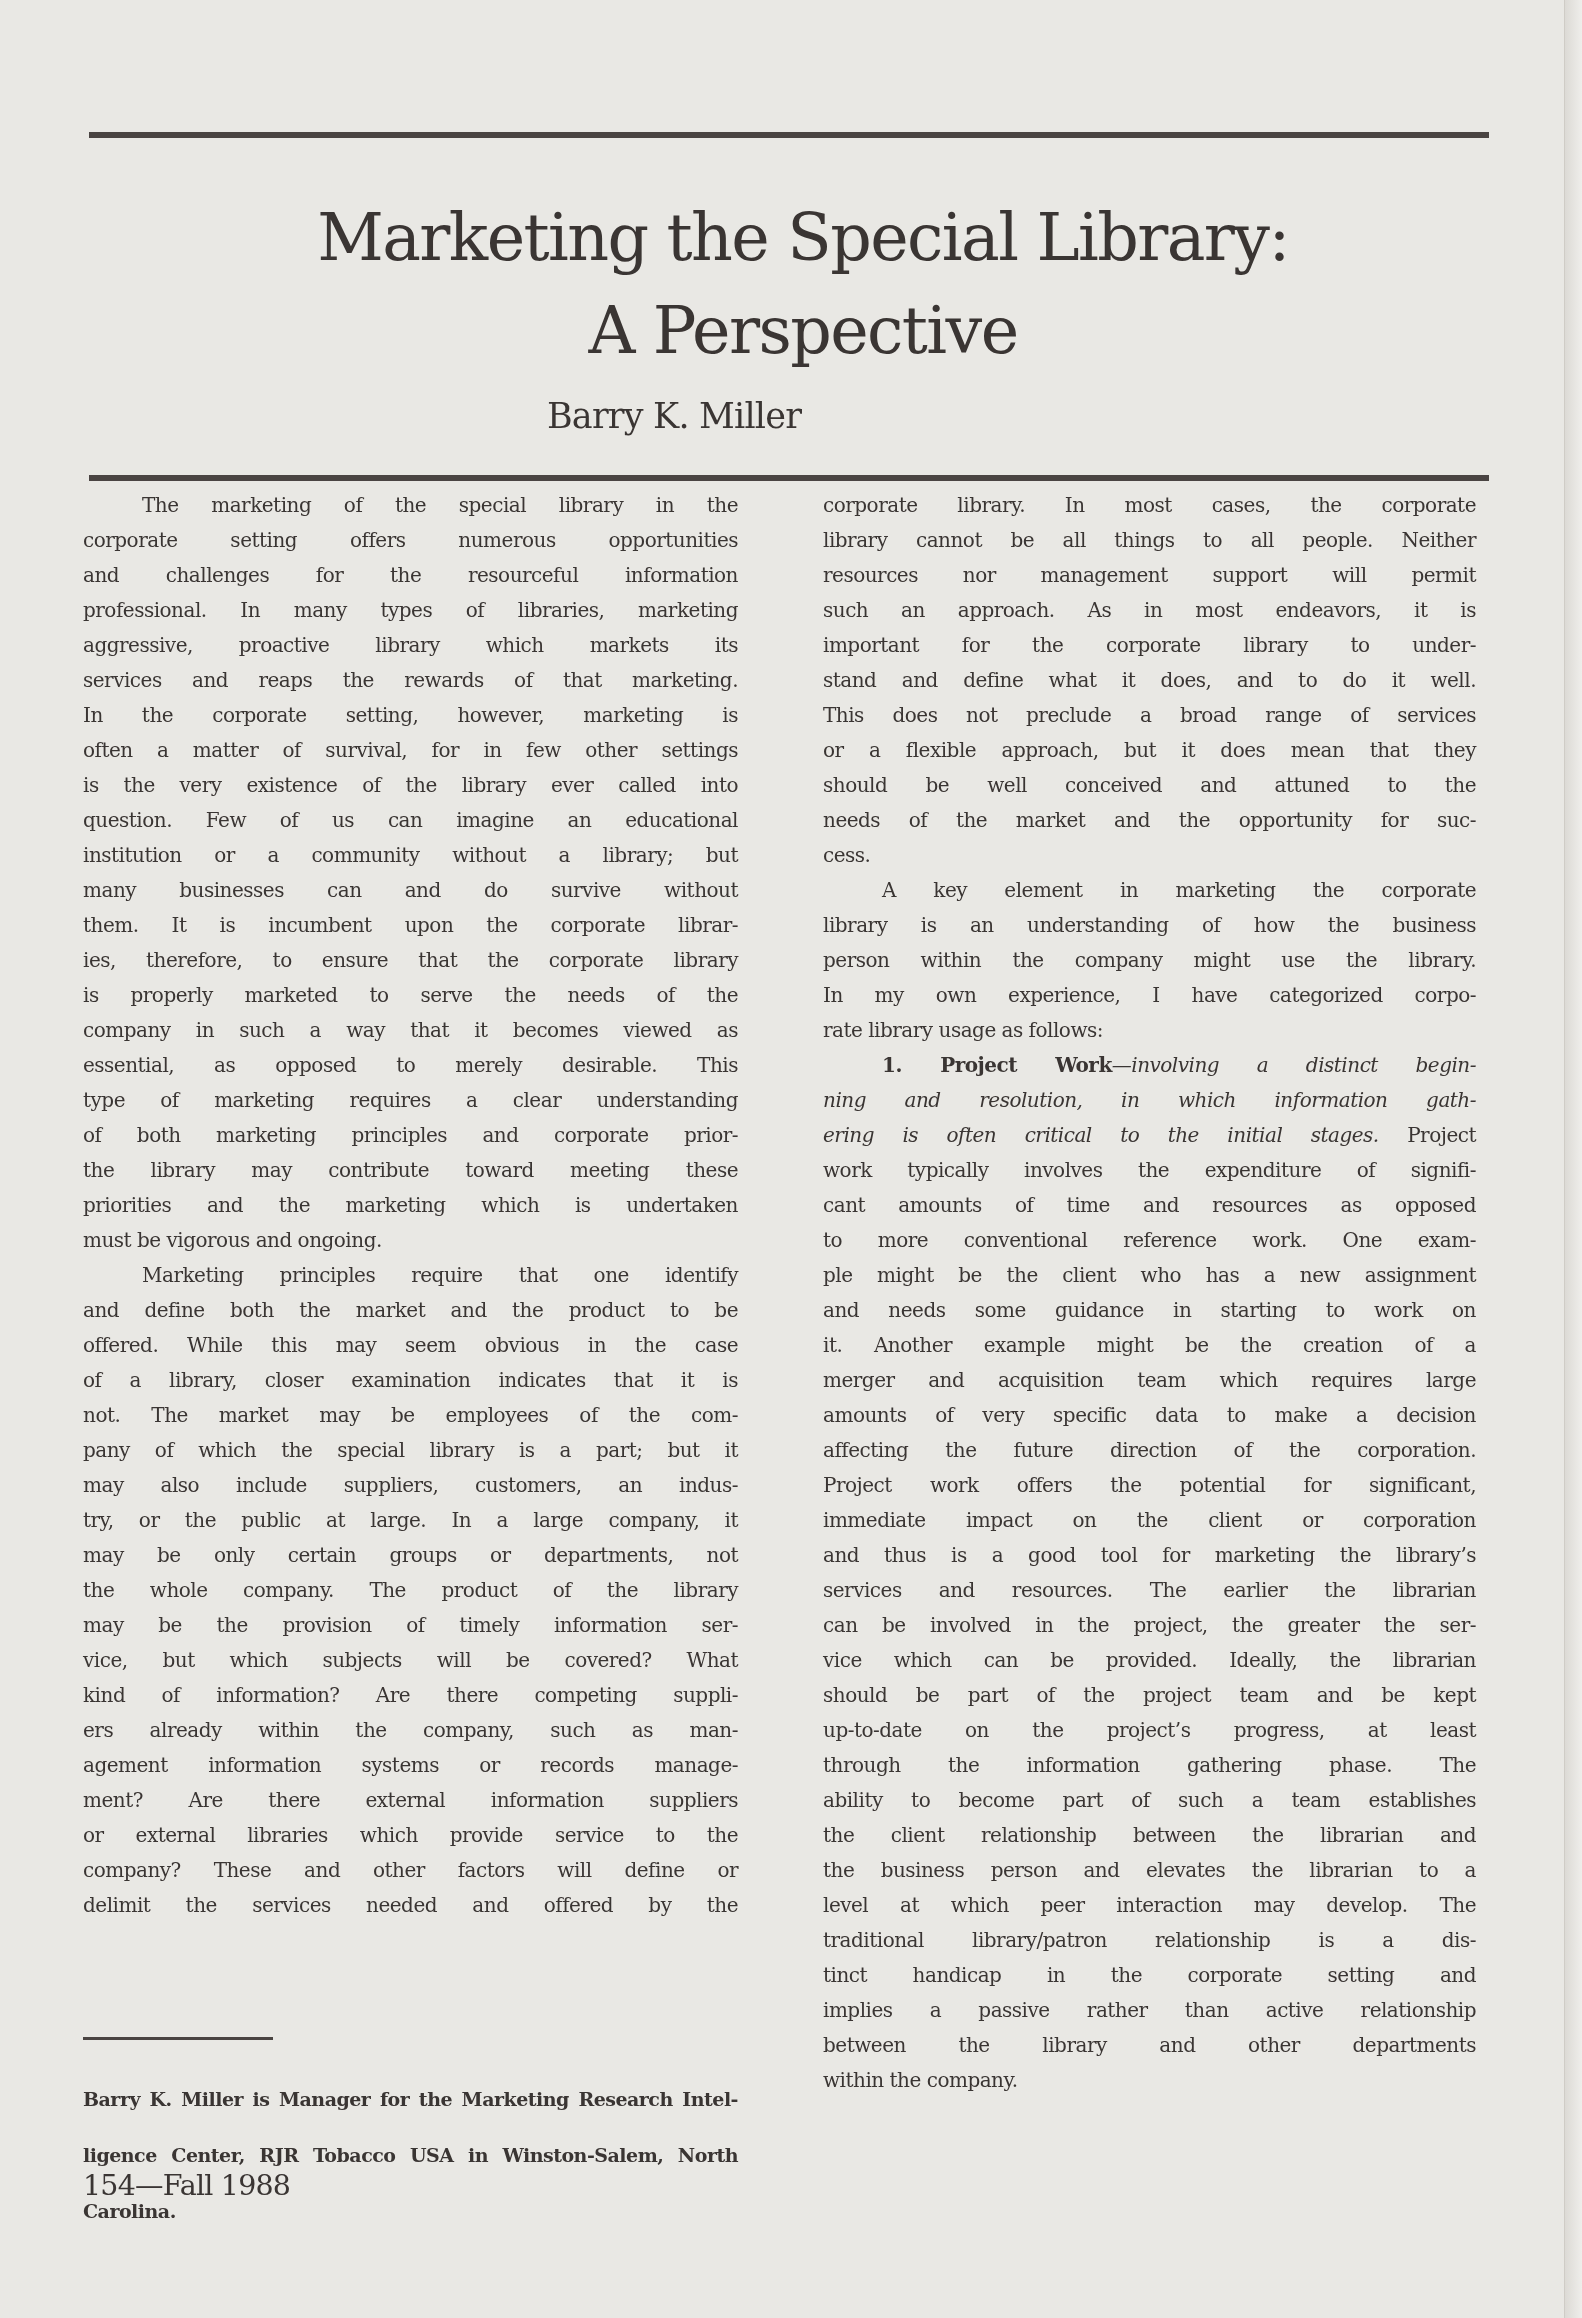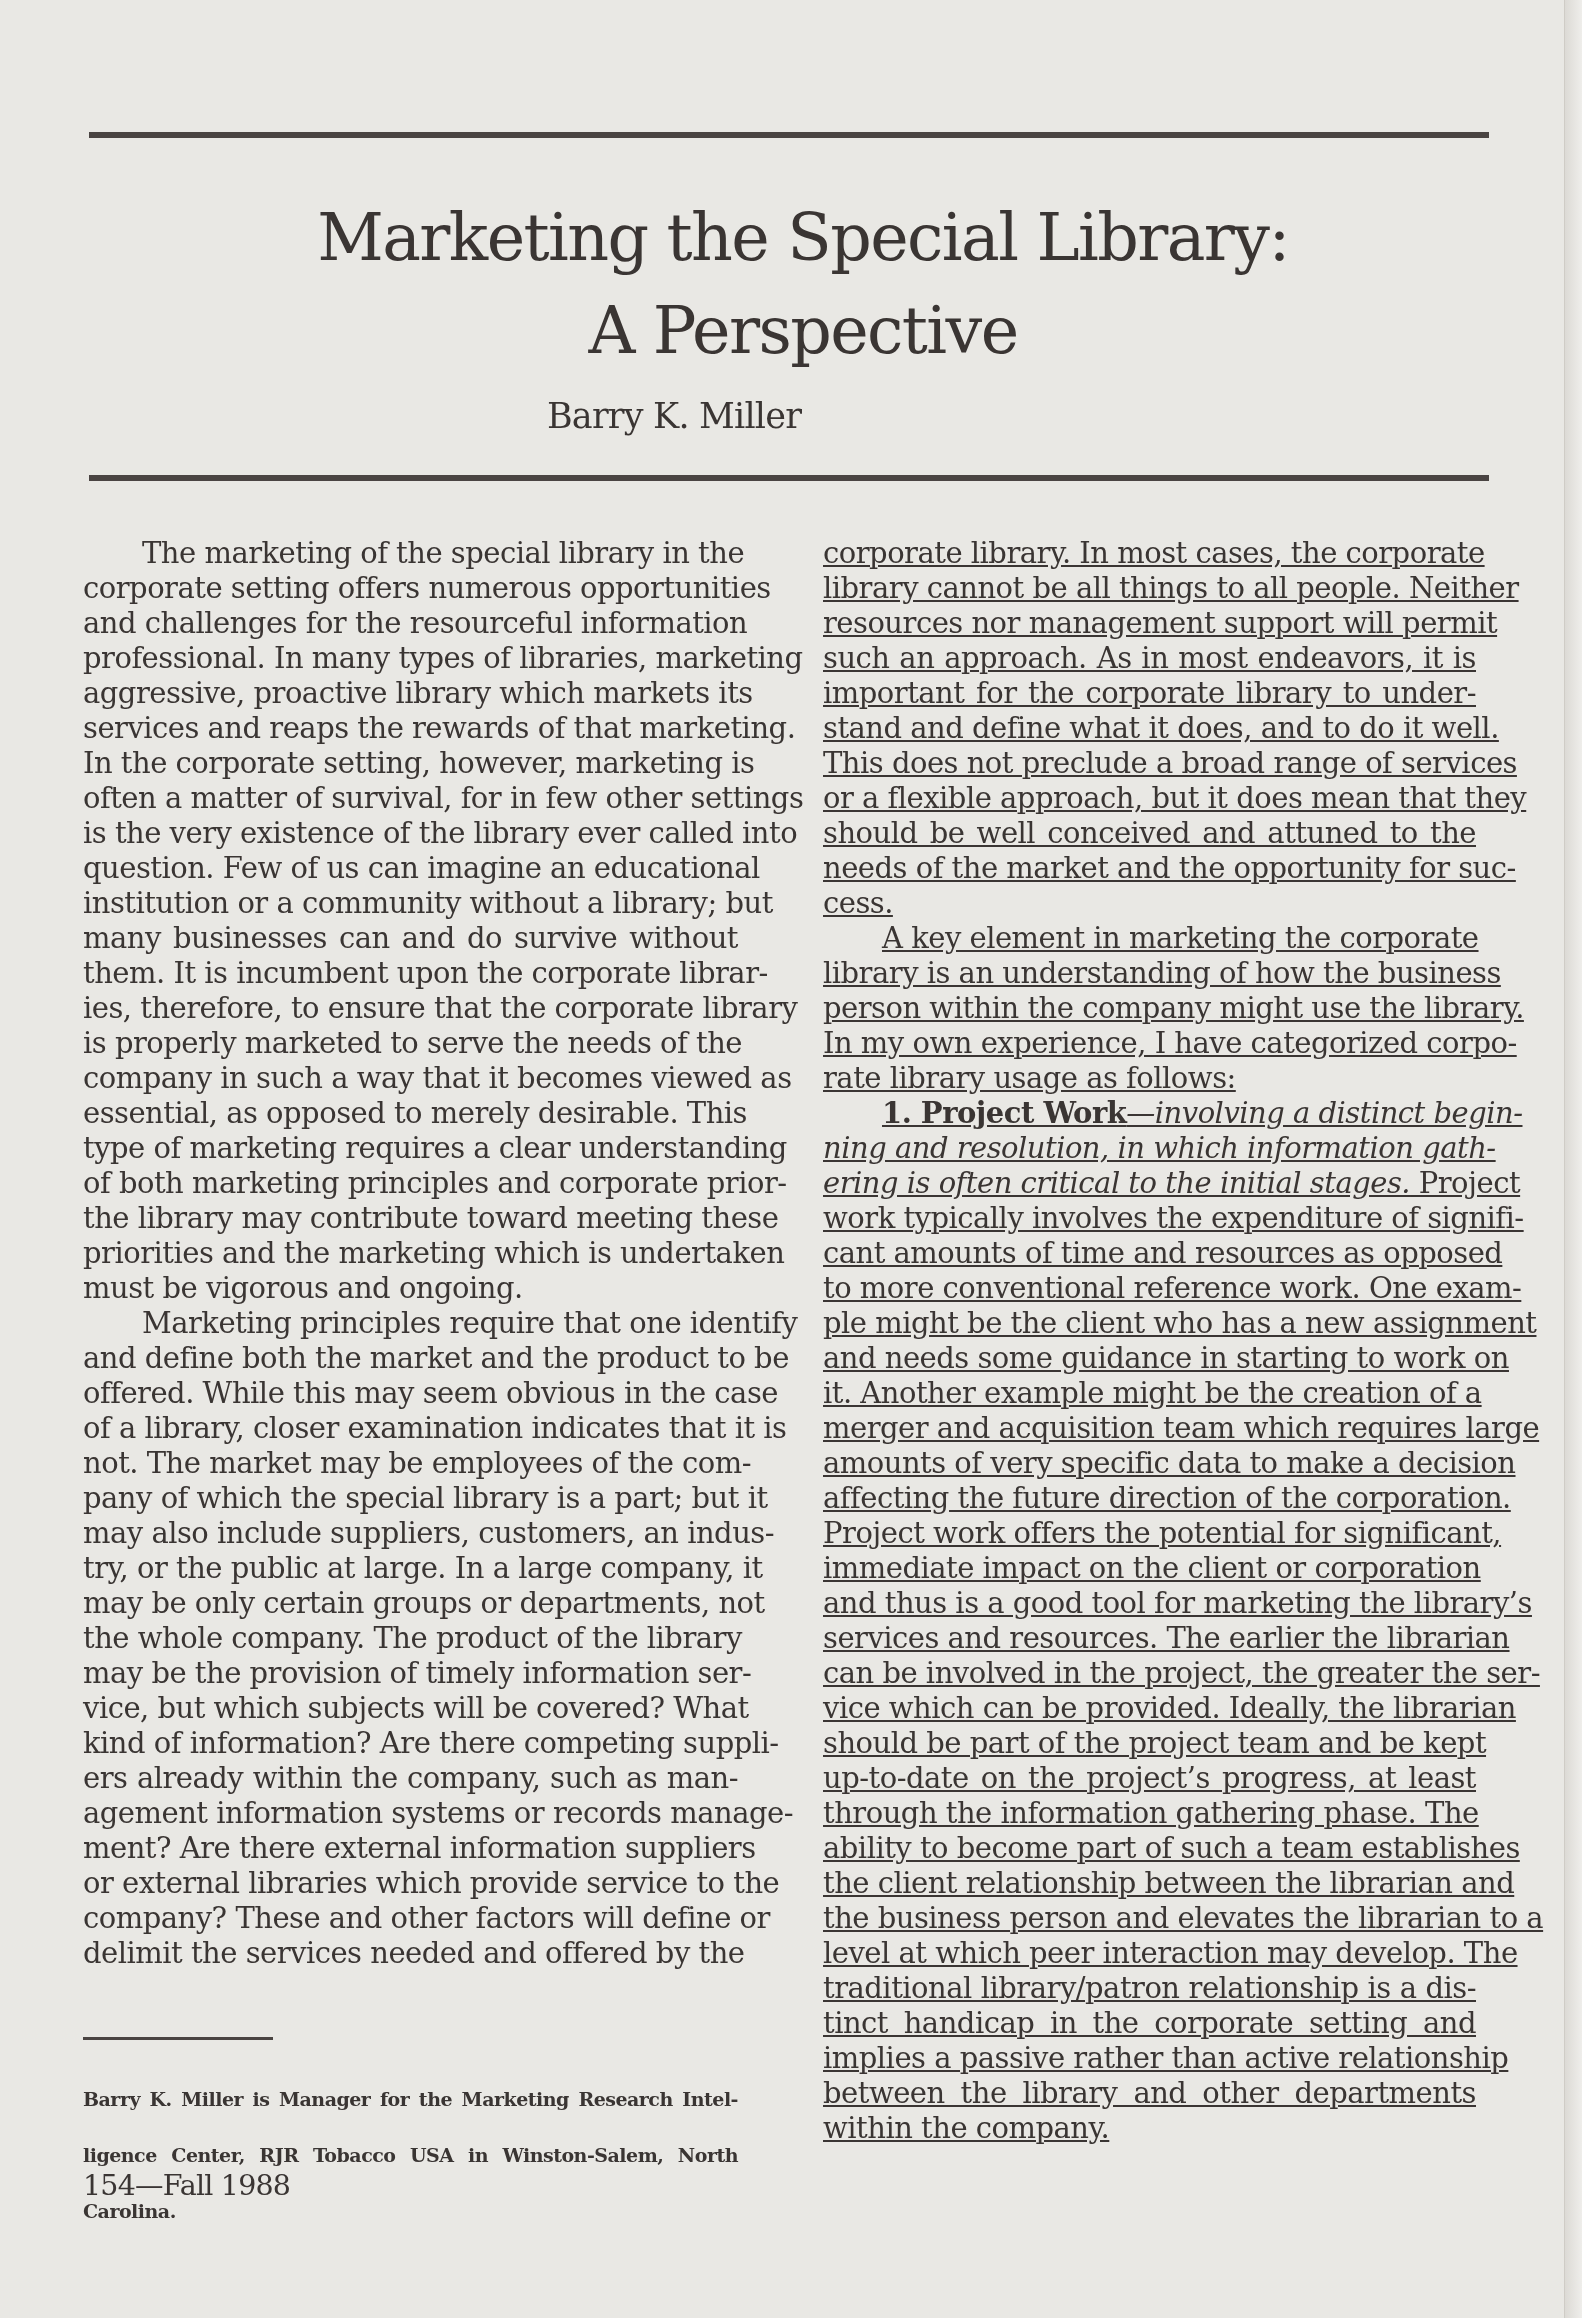--- a/index.html
+++ b/index.html
@@ -45,27 +45,26 @@
       position: absolute;
       top: 396px; left: 0; width: 1348px;
       text-align: center;
       font-size: 35px;
       letter-spacing: -0.8px;
     }
 
     .col {
       position: absolute;
       width: 655px;
-      font-size: 29px;
+      font-size: 20px;
       line-height: 35px;
       letter-spacing: -0.5px;
-      margin-top: 48px;
     }
     .col.left { left: 83px; top: 488px; }
-    .col.right { left: 823px; top: 488px; width: 653px; text-decoration: underline; }
+    .col.right { left: 823px; top: 488px; width: 653px; }
 
     .line {
       display: block;
       height: 35px;
       white-space: nowrap;
       text-align: justify;
       text-align-last: justify;
     }
     .line.last { text-align-last: left; }
     .line.indent { padding-left: 59px; }

